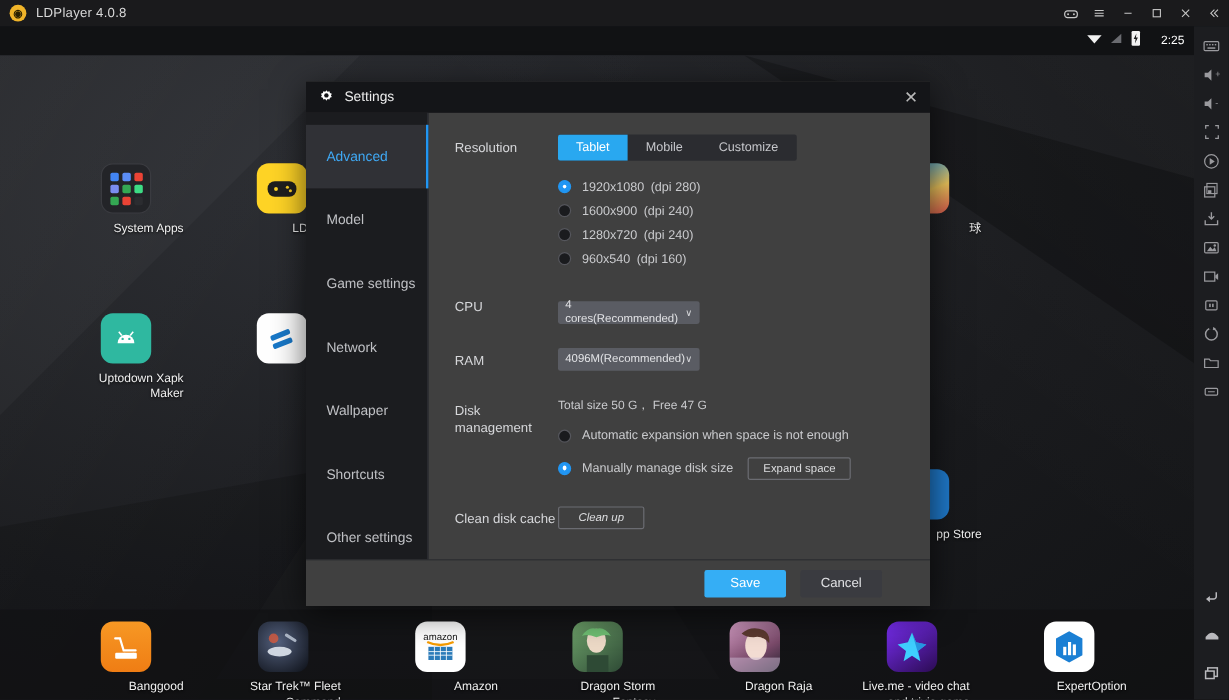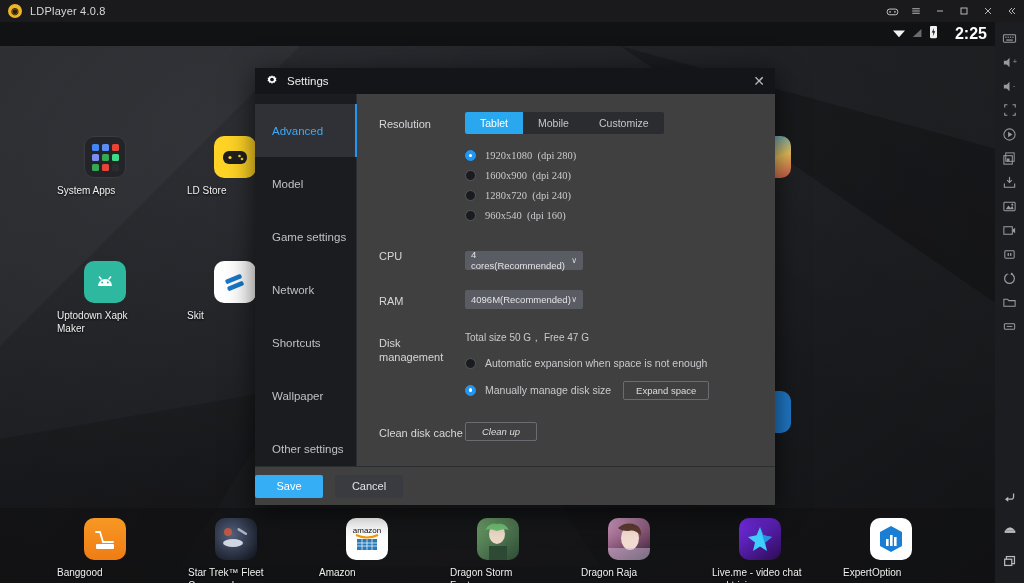--- a/index.html
+++ b/index.html
@@ -29,21 +29,21 @@
     color: #c8c8c8; font-size: 11px; line-height: 1;
   }
   .win-btn svg { display: block; }
 
   
   .statusbar {
     position: absolute; left: 0; top: 22px; width: 995px; height: 24px;
     background: #111214; display: flex; align-items: center; justify-content: flex-end;
     padding-right: 8px; gap: 6px;
   }
-  .status-time { font-size: 16px; color: #fff; font-weight: 700; margin-left: 11px; }
+  .status-time { font-size: 10px; color: #fff; font-weight: 400; margin-left: 11px; }
 
   
   .rail {
     position: absolute; right: 0; top: 22px; width: 29px; height: 561px;
     background: #1c1d20; display: flex; flex-direction: column; align-items: center;
     padding-top: 4px;
   }
   .rail-icon {
     width: 29px; height: 24px; display: flex; align-items: center; justify-content: center;
     color: #9a9a9e;
@@ -74,21 +74,21 @@
   .search-widget {
     position: absolute; left: 322px; top: 56px; width: 352px; height: 30px;
     background: #26272b; border-radius: 3px; display: flex; align-items: center;
     padding: 0 10px; border: 1px solid #33343a;
   }
   .search-g { width: 0; height: 0; border-left: 11px solid #17c8c0;
     border-bottom: 9px solid transparent; margin-right: 8px; }
   .search-mic { margin-left: auto; color: #9b9ba0; font-size: 13px; }
 
   
-  .dicon { position: absolute; width: 96px; text-align: left; }
+  .dicon { position: absolute; width: 96px; text-align: right; }
   .dicon .tile {
     width: 42px; height: 42px; margin: 0 auto 6px; border-radius: 10px;
     display: flex; align-items: center; justify-content: center; overflow: hidden;
     position: relative;
   }
   .dicon .lbl { font-size: 10px; color: #f0f0f0; line-height: 13px;
     text-shadow: 0 1px 2px rgba(0,0,0,.9); }
 
   .tile-sysapps { background: #232428; border: 1px solid #3a3b40; border-radius: 11px; }
   .grid9 { display: grid; grid-template-columns: repeat(3, 7px); grid-gap: 3px; }
@@ -145,21 +145,21 @@
     padding-top: 5px;
   }
   .row-ctl { flex: 1; }
 
   .seg { display: inline-flex; background: #2b2c30; border-radius: 2px; overflow: hidden; }
   .seg span {
     padding: 5px 15px; font-size: 10.5px; color: #c6c7cb;
   }
   .seg span.on { background: #29a8f0; color: #ffffff; }
 
-  .radio-list { margin-top: 12px; font-family: Liberation Serif, serif; }
+  .radio-list { margin-top: 12px; }
   .radio-row { display: flex; align-items: center; height: 19px; margin-bottom: 1px; }
   .radio {
     width: 11px; height: 11px; border-radius: 50%; background: #1a1b1e;
     border: 1px solid #55565c; margin-right: 9px; flex-shrink: 0;
     display: flex; align-items: center; justify-content: center;
   }
   .radio.on { background: #2196f3; border-color: #2196f3; }
   .radio.on::after { content: ""; width: 3.5px; height: 3.5px; border-radius: 50%; background: #fff; }
   .radio-txt { font-size: 10.5px; color: #c9cacd; }
 
@@ -174,21 +174,21 @@
   .btn-outline {
     display: inline-flex; align-items: center; justify-content: center;
     height: 19px; padding: 0 12px; margin-left: 12px;
     border: 1px solid #6b6c72; border-radius: 2px; font-size: 9.5px; color: #dcdddf;
     background: transparent;
   }
   .btn-outline.solo { margin-left: 0; font-style: italic; }
 
   .dlg-foot {
     height: 39px; border-top: 1px solid #2c2d31; display: flex; align-items: center;
-    justify-content: flex-start; padding-right: 40px; gap: 12px;
+    justify-content: flex-end; padding-right: 40px; gap: 12px;
   }
   .btn {
     width: 68px; height: 23px; display: flex; align-items: center; justify-content: center;
     font-size: 11px; border-radius: 2px;
   }
   .btn-primary { background: #35aef5; color: #ffffff; }
   .btn-secondary { background: #3a3b40; color: #e0e1e4; }
 </style>
 </head>
 <body>
@@ -448,24 +448,24 @@
         <div class="nav-item">
             <span>Model</span>
           </div>
         <div class="nav-item">
             <span>Game settings</span>
           </div>
         <div class="nav-item">
             <span>Network</span>
           </div>
         <div class="nav-item">
+            <span>Wallpaper</span>
+          </div>
+        <div class="nav-item">
             <span>Shortcuts</span>
-          </div>
-        <div class="nav-item">
-            <span>Wallpaper</span>
           </div>
         <div class="nav-item">
             <span>Other settings</span>
           </div>
       </div>
 
       <div class="dlg-main">
 
         <div class="row">
           <div class="row-lbl">Resolution</div>

